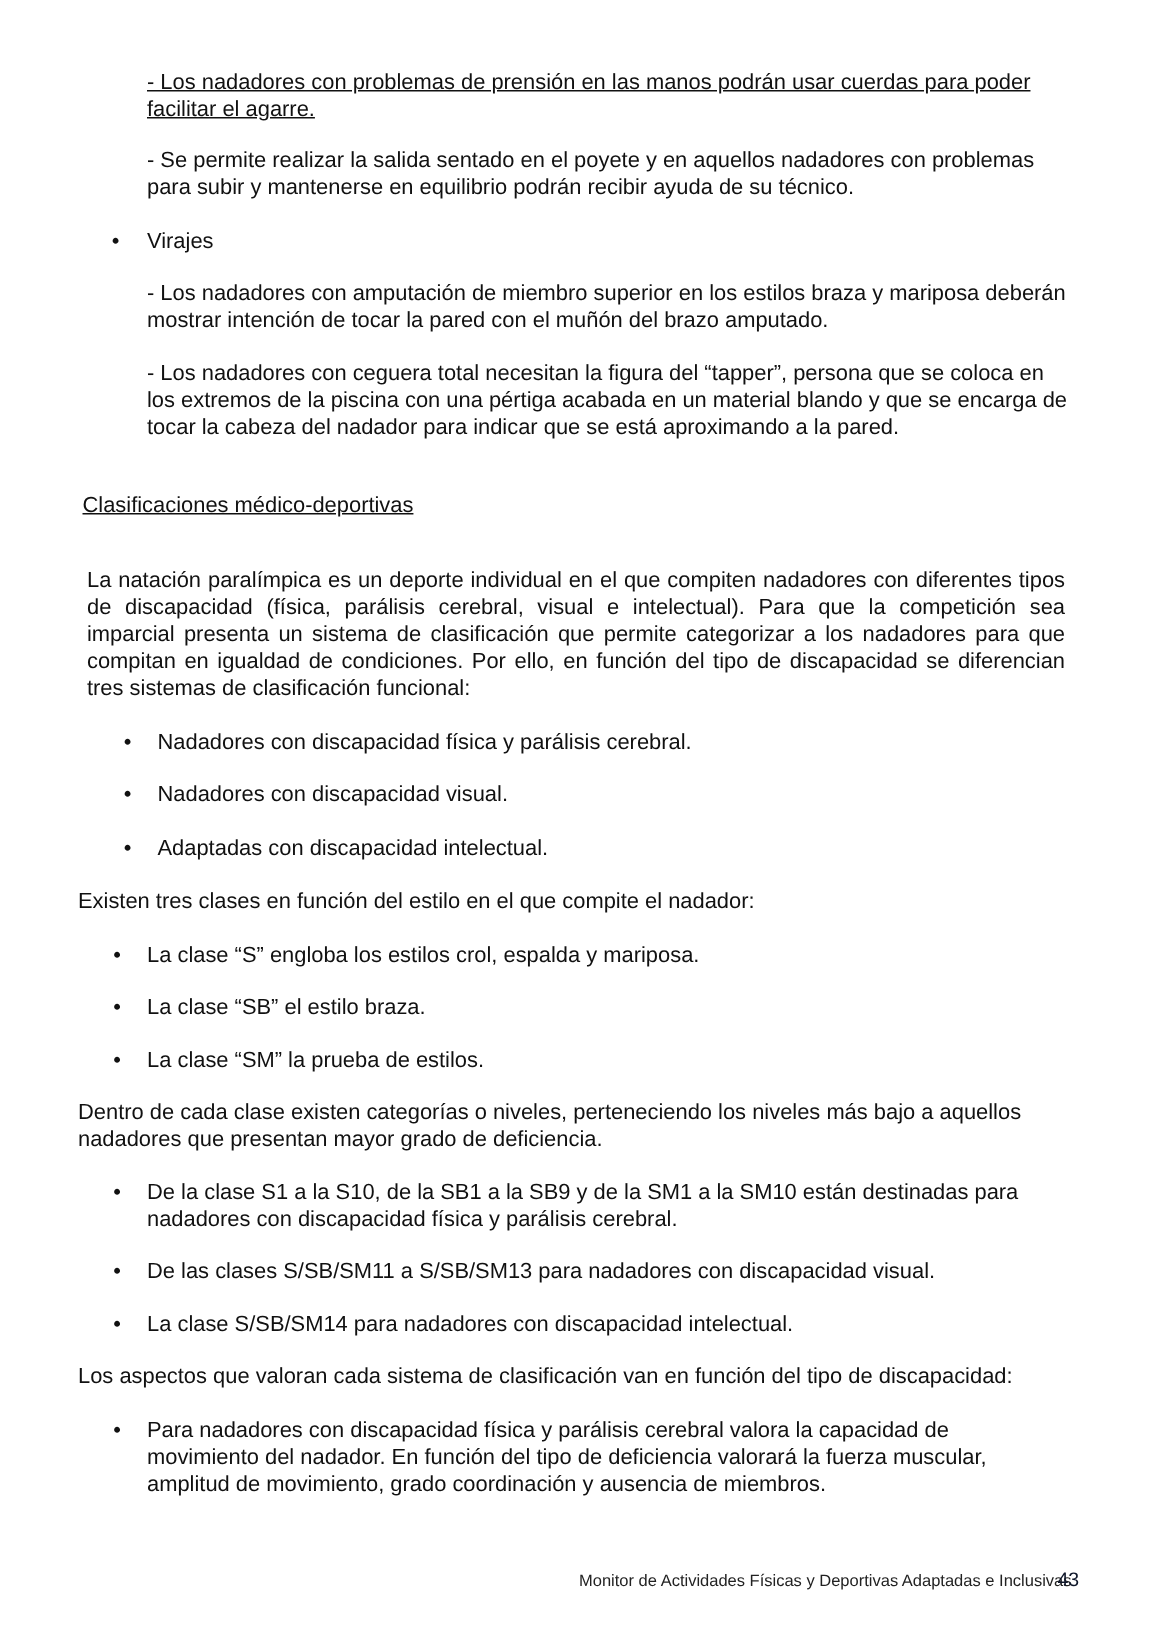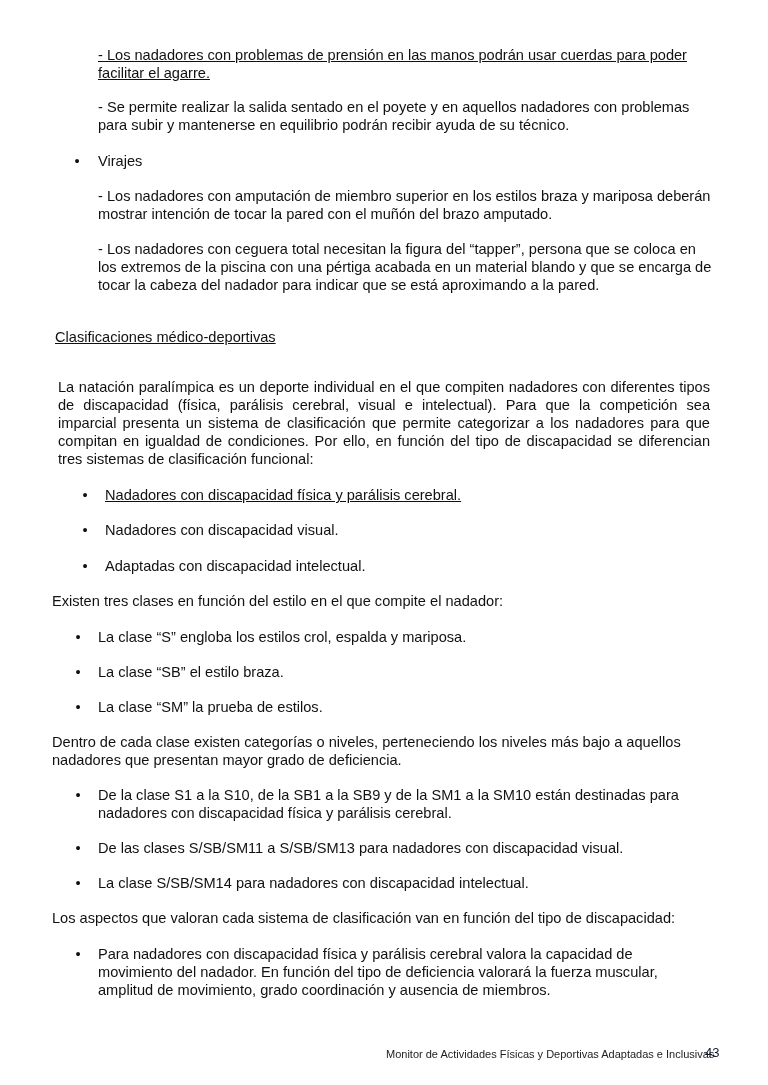--- a/index.html
+++ b/index.html
@@ -26,21 +26,21 @@
 <div class="abs" style="left:98px; top:152px;">Virajes</div>
 
 <div class="abs sub" style="top:187px;">-   Los nadadores con amputación de miembro superior en los estilos braza y mariposa deberán mostrar intención de tocar la pared con el muñón del brazo amputado.</div>
 <div class="abs sub" style="top:240px;">-   Los nadadores con ceguera total necesitan la figura del “tapper”, persona que se coloca en los extremos de la piscina con una pértiga acabada en un material blando y que se encarga de tocar la cabeza del nadador para indicar que se está aproximando a la pared.</div>
 
 <div class="abs heading" style="left:55px; top:328px;">Clasificaciones médico-deportivas</div>
 
 <div class="abs justify" style="left:58px; top:378px; width:652px;">La natación paralímpica es un deporte individual en el que compiten nadadores con diferentes tipos de discapacidad (física, parálisis cerebral, visual e intelectual). Para que la competición sea imparcial presenta un sistema de clasificación que permite categorizar a los nadadores para que compitan en igualdad de condiciones. Por ello, en función del tipo de discapacidad se diferencian tres sistemas de clasificación funcional:</div>
 
 <span class="bullet-dot" style="left:80px; top:486px;">•</span>
-<div class="abs" style="left:105px; top:486px;text-decoration:underline;">Nadadores con discapacidad física y parálisis cerebral.</div>
+<div class="abs" style="left:105px; top:486px;">Nadadores con discapacidad física y parálisis cerebral.</div>
 <span class="bullet-dot" style="left:80px; top:521px;">•</span>
 <div class="abs" style="left:105px; top:521px;">Nadadores con discapacidad visual.</div>
 <span class="bullet-dot" style="left:80px; top:557px;">•</span>
 <div class="abs" style="left:105px; top:557px;">Adaptadas con discapacidad intelectual.</div>
 
 <div class="abs" style="left:52px; top:592px;">Existen tres clases en función del estilo en el que compite el nadador:</div>
 
 <span class="bullet-dot" style="left:73px; top:628px;">•</span>
 <div class="abs" style="left:98px; top:628px;">La clase “S” engloba los estilos crol, espalda y mariposa.</div>
 <span class="bullet-dot" style="left:73px; top:663px;">•</span>

